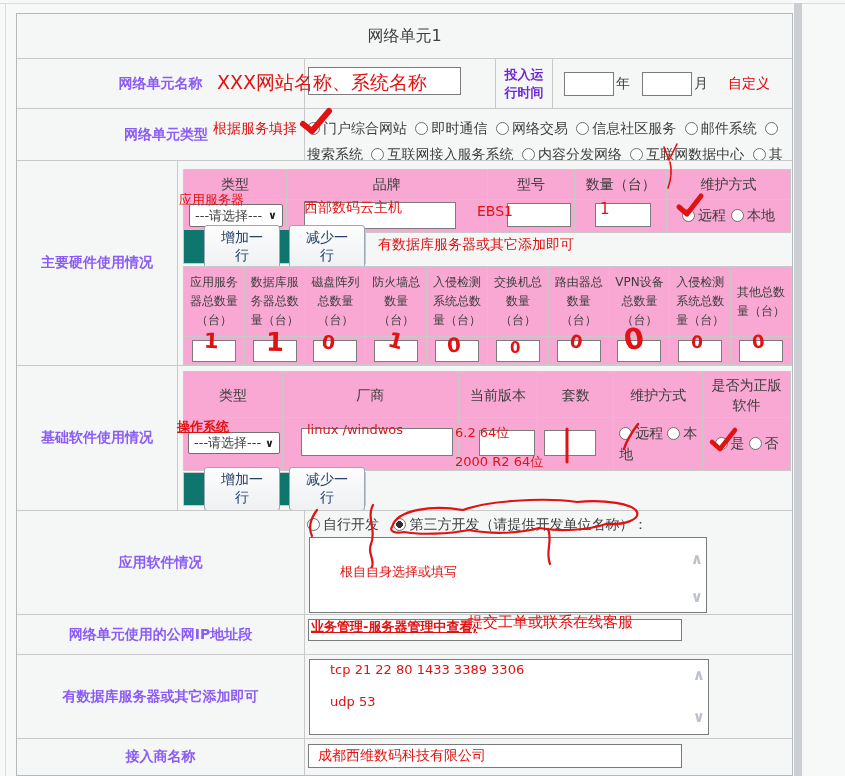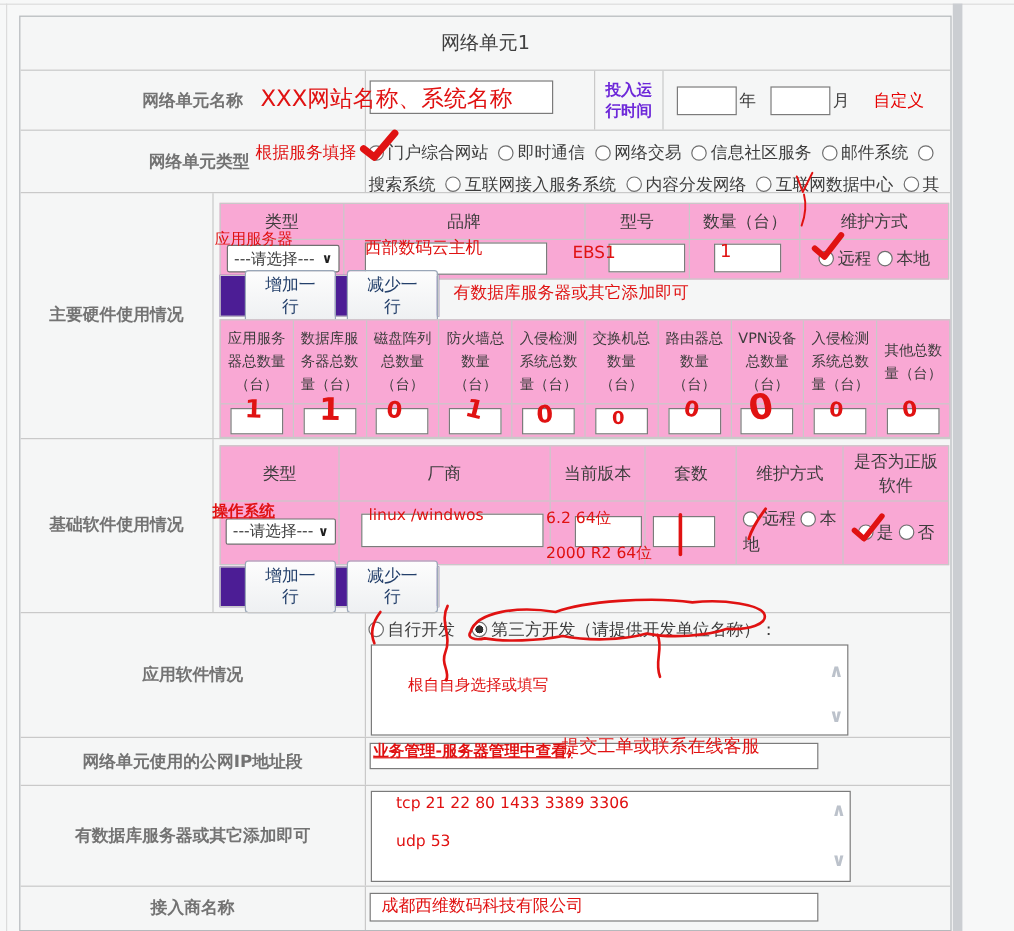--- a/index.html
+++ b/index.html
@@ -10,21 +10,21 @@
   .chrome-left { position:absolute; left:5px; top:3px; height:773px; width:0; border-left:1px solid #dcdcdc; }
   .vscrollbar { position:absolute; left:794px; top:3px; width:8px; height:773px; background:#cbced2; }
   .form { position:absolute; left:16px; top:13px; width:777px; height:763px; background:#f5f6f6; border:1px solid #b5b9bc; overflow:hidden; }
   .row { position:relative; display:flex; border-top:1px solid #c9c9c9; }
   .row.first { border-top:none; }
   .r1 { height:44px; align-items:center; justify-content:center; }
   .r2 { height:50px; } .r3 { height:52px; } .r4 { height:205px; } .r5 { height:145px; }
   .r6 { height:104px; } .r7 { height:40px; } .r8 { height:84px; } .r9 { height:37px; }
   .title { font-size:16px; color:#404040; }
   .lab { display:flex; align-items:center; justify-content:center; border-right:1px solid #c9c9c9;
-         font-size:14px; font-weight:700; color:#737373; text-align:center; flex:none; }
+         font-size:14px; font-weight:700; color:#8b5cf6; text-align:center; flex:none; }
   .w288 { width:288px; } .w161 { width:161px; }
   .cnt { position:relative; flex:1; }
   .cell { border-right:1px solid #c9c9c9; position:relative; flex:none; }
   .inp { background:#fff; border:1px solid #7b7b7b; position:absolute; font-size:13px; padding:0 3px; }
   input.inp { outline:none; color:#333; }
   .c2txt { width:57px; display:flex; align-items:center; justify-content:center; text-align:center;
            font-size:13px; font-weight:700; color:#6d28d9; padding:0 4px; }
   .rt-cell { display:flex; align-items:center; padding-left:11px; font-size:14px; }
   .rt-cell input { position:static; width:50px; height:24px; margin-right:2px; }
   .redlink { color:#e60000; font-size:14px; margin-left:20px; cursor:pointer; }
@@ -39,21 +39,21 @@
   .th,.td { border-right:1px solid #c9c9c9; display:flex; align-items:center; justify-content:center;
             text-align:center; font-size:14px; color:#3d3d3d; position:relative; }
   .th:last-child,.td:last-child { border-right:none; }
   .hw1 { left:5px; top:8px; width:608px; }
   .hw1 .h { height:30px; } .hw1 .b { height:32px; }
   .hc1{width:103px;} .hc2{width:201px;} .hc3{width:88px;} .hc4{width:92px;} .hc5{width:123px;}
   .hw2 { left:5px; top:105px; width:609px; }
   .hw2 .h { height:70px; } .hw2 .b { height:27px; }
   .hw2 .th,.hw2 .td { flex:1; font-size:12px; line-height:19px; padding:0 2px; }
   .cntbox { width:44px; height:22px; background:#fff; border:1px solid #7b7b7b; margin:auto; }
-  .btnbox { position:absolute; border:1px solid #c9c9c9; background:#4c1d95; display:flex; align-items:center; padding-left:20px; gap:9px; }
+  .btnbox { position:absolute; border:1px solid #c9c9c9; background:#0f766e; display:flex; align-items:center; padding-left:20px; gap:9px; }
   .btn { font-family:inherit; font-size:14px; color:#24406b; background:linear-gradient(#fdfdfd,#eef0f2);
          border:1px solid #9aa7b8; border-radius:3px; padding:3px 14px; cursor:pointer; }
   .sw { left:5px; top:5px; width:608px; }
   .sw .h { height:46px; } .sw .b { height:52px; }
   .sc1{width:99px;} .sc2{width:176px;} .sc3{width:80px;} .sc4{width:76px;} .sc5{width:89px;} .sc6{width:87px;}
   .sw .th { line-height:20px; padding:0 4px; }
   .sel { position:absolute; display:flex; align-items:center; justify-content:space-between;
          background:#fff; border:1px solid #707070; border-radius:2px; font-size:13px; color:#3c3c3c;
          padding:0 5px; cursor:pointer; }
   .sel .chev { font-size:11px; font-weight:700; color:#1f1f1f; }

